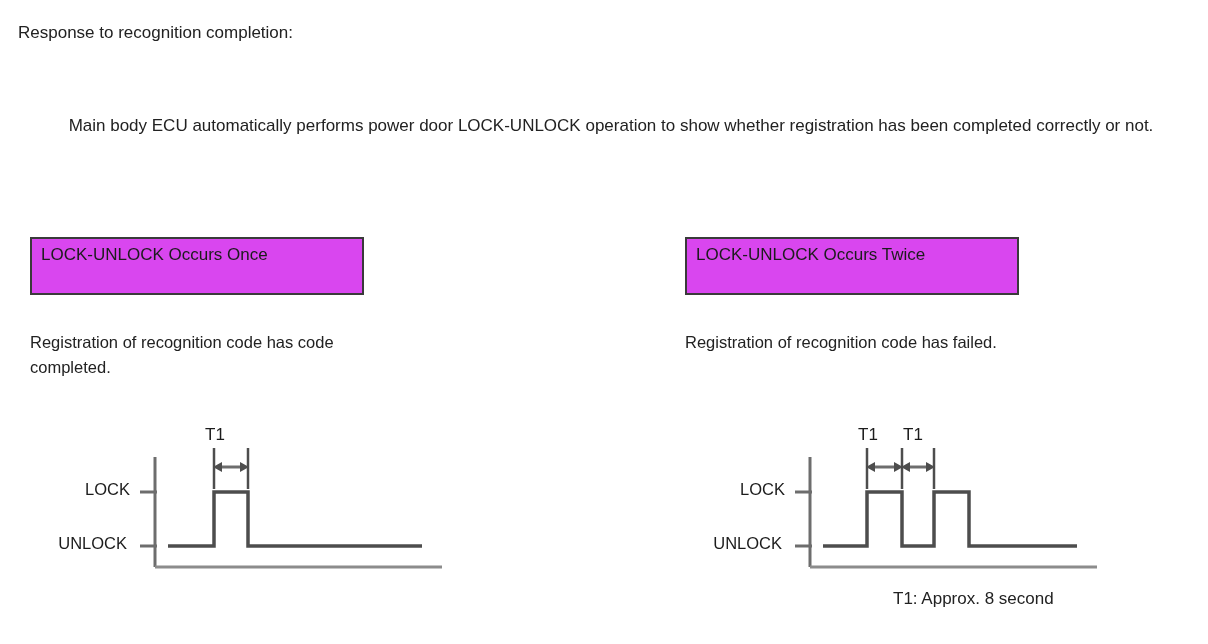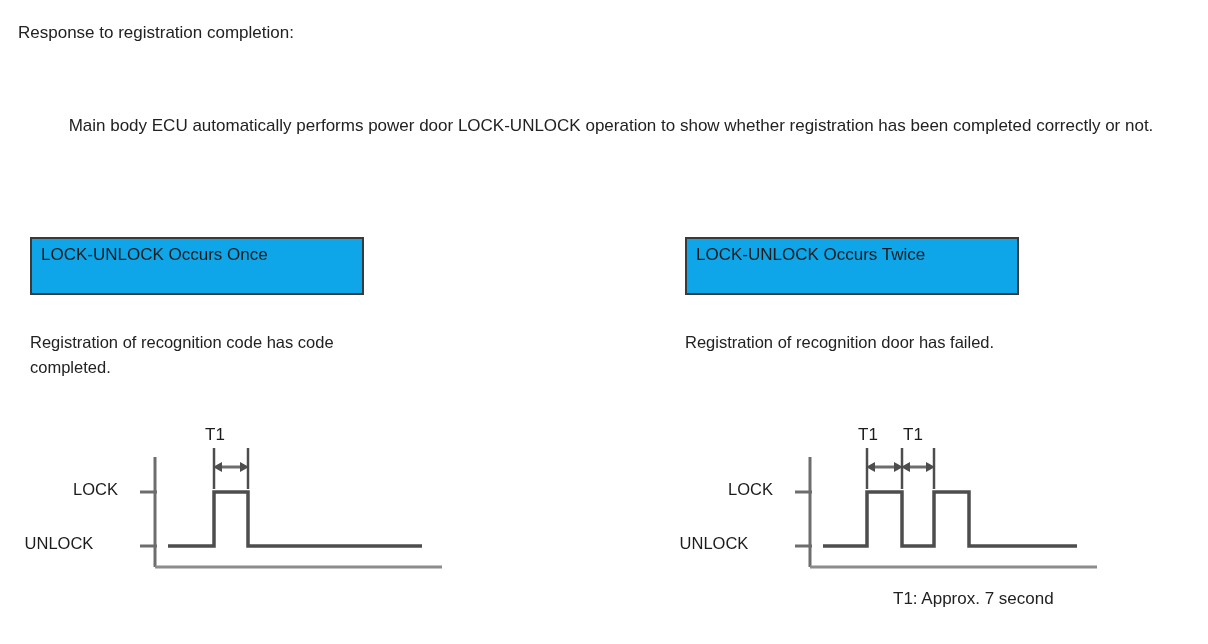--- a/index.html
+++ b/index.html
@@ -41,21 +41,21 @@
   #column-success { left: 0px; }
   #column-failure { left: 655px; }
 
   .outcome-box {
     position: absolute;
     left: 30px;
     top: 237px;
     width: 334px;
     height: 58px;
     border: 2px solid #3a3a3a;
-    background: #0ea5e9;
+    background: #d946ef;
     box-sizing: border-box;
   }
   .outcome-box-label {
     position: absolute;
     left: 9px;
     top: 4px;
     font-size: 17px;
     line-height: 24px;
     color: #1c1c1c;
     white-space: nowrap;
@@ -82,22 +82,22 @@
   .timing-chart svg { display: block; }
 
   .axis-row-label {
     position: absolute;
     font-size: 16.5px;
     line-height: 20px;
     color: #1c1c1c;
     text-align: right;
     white-space: nowrap;
   }
-  .label-lock   { left: 0px;  top: 479px; width: 118px; }
-  .label-unlock { left: 0px;  top: 533px; width: 118px; text-align: center; }
+  .label-lock   { left: 12px;  top: 479px; width: 118px; }
+  .label-unlock { left: 9px;  top: 533px; width: 118px; }
 
   .t1-caption {
     position: absolute;
     font-size: 17px;
     line-height: 20px;
     color: #1c1c1c;
     white-space: nowrap;
   }
 
   
@@ -106,21 +106,21 @@
     top: 588px;
     font-size: 17px;
     line-height: 22px;
     color: #222222;
     white-space: nowrap;
   }
 </style>
 </head>
 <body>
 
-<div class="abs" id="intro-heading">Response to registration completion:</div>
+<div class="abs" id="intro-heading">Response to recognition completion:</div>
 
 <div class="abs" id="intro-paragraph">Main body ECU automatically performs power door LOCK-UNLOCK operation to show whether registration has been completed correctly or not.</div>
 
 <div class="column" id="column-success">
 
   <div class="outcome-box">
     <span class="outcome-box-label">LOCK-UNLOCK Occurs Once</span>
   </div>
 
   <div class="outcome-desc">Registration of recognition code has code completed.</div>
@@ -153,21 +153,21 @@
     </svg>
   </div>
 </div>
 
 <div class="column" id="column-failure">
 
   <div class="outcome-box">
     <span class="outcome-box-label">LOCK-UNLOCK Occurs Twice</span>
   </div>
 
-  <div class="outcome-desc">Registration of recognition door has failed.</div>
+  <div class="outcome-desc">Registration of recognition code has failed.</div>
 
   <div class="axis-row-label label-lock">LOCK</div>
 
   <div class="axis-row-label label-unlock">UNLOCK</div>
 
   <div class="t1-caption" style="left:203px; top:425px;">T1</div>
 
   <div class="t1-caption" style="left:248px; top:425px;">T1</div>
 
   <div class="timing-chart">
@@ -191,13 +191,13 @@
       <polygon points="191,52 200,47 200,57" fill="#4d4d4d"></polygon>
       <polygon points="228,52 219,47 219,57" fill="#4d4d4d"></polygon>
 
       <line x1="231" y1="52" x2="254" y2="52" stroke="#6d6d6d" stroke-width="3"></line>
       <polygon points="226,52 235,47 235,57" fill="#4d4d4d"></polygon>
       <polygon points="260,52 251,47 251,57" fill="#4d4d4d"></polygon>
     </svg>
   </div>
 </div>
 
-<div class="abs" id="footnote">T1: Approx. 7 second</div>
+<div class="abs" id="footnote">T1: Approx. 8 second</div>
 
 </body></html>

